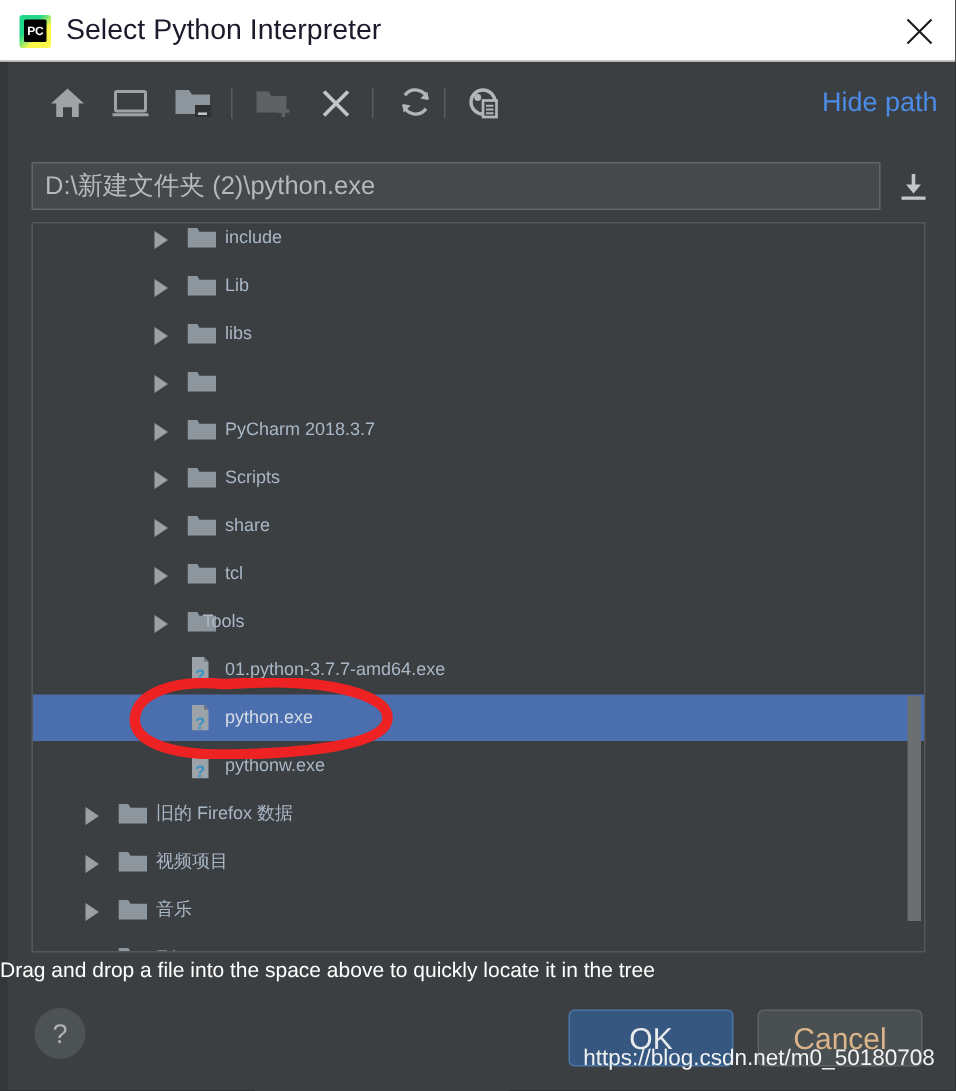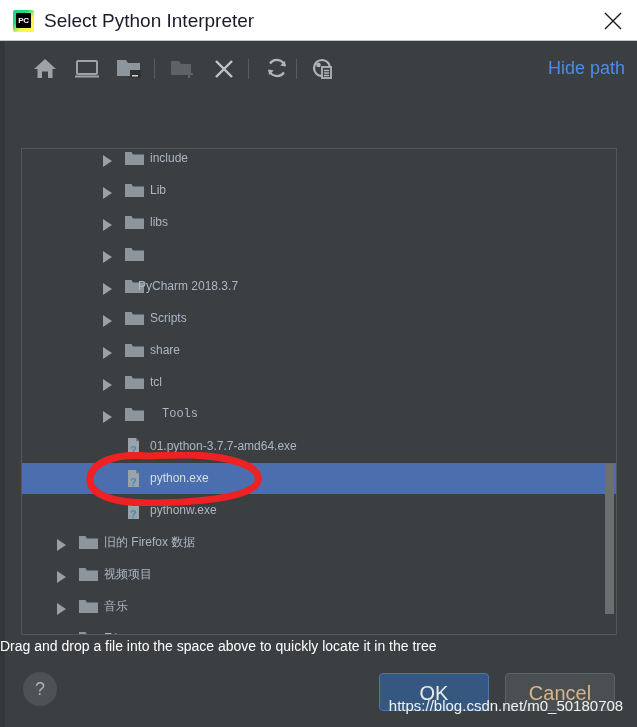--- a/index.html
+++ b/index.html
@@ -326,20 +326,30 @@
         <path d="M18 7 A8 8 0 1 0 18 23 A8 8 0 0 0 18 7 Z" fill="none" stroke="#b3b6b8" stroke-width="2.2"></path>
         <circle cx="14.5" cy="12" r="2.3" fill="#b3b6b8"></circle>
         <rect x="18" y="14" width="9" height="11" fill="#3c3f41" stroke="#b3b6b8" stroke-width="1.8"></rect>
         <path d="M20 17.5 H25 M20 20 H25 M20 22.5 H25" stroke="#b3b6b8" stroke-width="1.3"></path>
       </svg>
     </div>
 
     <div class="hide-path">Hide path</div>
   </div>
 
+  <div class="path-row">
+    <div class="path-input" title="Specify a path">D:\新建文件夹 (2)\python.exe</div>
+    <div class="path-dl">
+      <svg width="26" height="26" viewBox="0 0 26 26">
+        <path d="M13 4 L13 14" stroke="#c3c6c8" stroke-width="2.4"></path>
+        <path d="M8 11 L13 17 L18 11 Z" fill="#c3c6c8"></path>
+        <rect x="5" y="19" width="16" height="2.2" fill="#c3c6c8"></rect>
+      </svg>
+    </div>
+  </div>
 
   <div class="tree-panel">
     <div id="tree-rows">
         <div class="tree-row" style="top: -6px;">
           <span class="twisty" style="left: 80px;"><svg width="11" height="12" viewBox="0 0 11 12">
               <path d="M1 0 L10 6 L1 12 Z" fill="#9aa0a4"></path>
             </svg></span>
           <span class="ficon" style="left: 103px;"><svg width="19" height="17" viewBox="0 0 19 17">
               <path d="M0 2 L6.5 2 L8 4.5 L19 4.5 L19 15 L0 15 Z" fill="#8d969c"></path>
             </svg></span>
@@ -371,21 +381,21 @@
               <path d="M0 2 L6.5 2 L8 4.5 L19 4.5 L19 15 L0 15 Z" fill="#8d969c"></path>
             </svg></span>
         </div>
         <div class="tree-row" style="top: 122px;">
           <span class="twisty" style="left: 80px;"><svg width="11" height="12" viewBox="0 0 11 12">
               <path d="M1 0 L10 6 L1 12 Z" fill="#9aa0a4"></path>
             </svg></span>
           <span class="ficon" style="left: 103px;"><svg width="19" height="17" viewBox="0 0 19 17">
               <path d="M0 2 L6.5 2 L8 4.5 L19 4.5 L19 15 L0 15 Z" fill="#8d969c"></path>
             </svg></span>
-          <span class="tlabel" style="left: 116px;">PyCharm 2018.3.7</span>
+          <span class="tlabel" style="left: 128px;">PyCharm 2018.3.7</span>
         </div>
         <div class="tree-row" style="top: 154px;">
           <span class="twisty" style="left: 80px;"><svg width="11" height="12" viewBox="0 0 11 12">
               <path d="M1 0 L10 6 L1 12 Z" fill="#9aa0a4"></path>
             </svg></span>
           <span class="ficon" style="left: 103px;"><svg width="19" height="17" viewBox="0 0 19 17">
               <path d="M0 2 L6.5 2 L8 4.5 L19 4.5 L19 15 L0 15 Z" fill="#8d969c"></path>
             </svg></span>
           <span class="tlabel" style="left: 128px;">Scripts</span>
         </div>
@@ -407,21 +417,21 @@
             </svg></span>
           <span class="tlabel" style="left: 128px;">tcl</span>
         </div>
         <div class="tree-row" style="top: 250px;">
           <span class="twisty" style="left: 80px;"><svg width="11" height="12" viewBox="0 0 11 12">
               <path d="M1 0 L10 6 L1 12 Z" fill="#9aa0a4"></path>
             </svg></span>
           <span class="ficon" style="left: 103px;"><svg width="19" height="17" viewBox="0 0 19 17">
               <path d="M0 2 L6.5 2 L8 4.5 L19 4.5 L19 15 L0 15 Z" fill="#8d969c"></path>
             </svg></span>
-          <span class="tlabel" style="left: 140px; font-family: Liberation Mono, monospace;">Tools</span>
+          <span class="tlabel" style="left: 113px;">Tools</span>
         </div>
         <div class="tree-row" style="top: 282px;">
           <span class="ficon" style="left: 103px;"><svg width="19" height="17" viewBox="0 0 19 17">
               <path d="M3 0 L11 0 L14 3.2 L14 17 L3 17 Z" fill="#9ba3a8"></path>
               <path d="M11 0 L14 3.2 L11 3.2 Z" fill="#6f7780"></path>
               <text x="5" y="16" font-family="Liberation Sans, sans-serif" font-size="11" font-weight="bold" fill="#3592c4">?</text>
             </svg></span>
           <span class="tlabel" style="left: 128px;">01.python-3.7.7-amd64.exe</span>
         </div>
         <div class="tree-row selected" style="top: 314px;">

